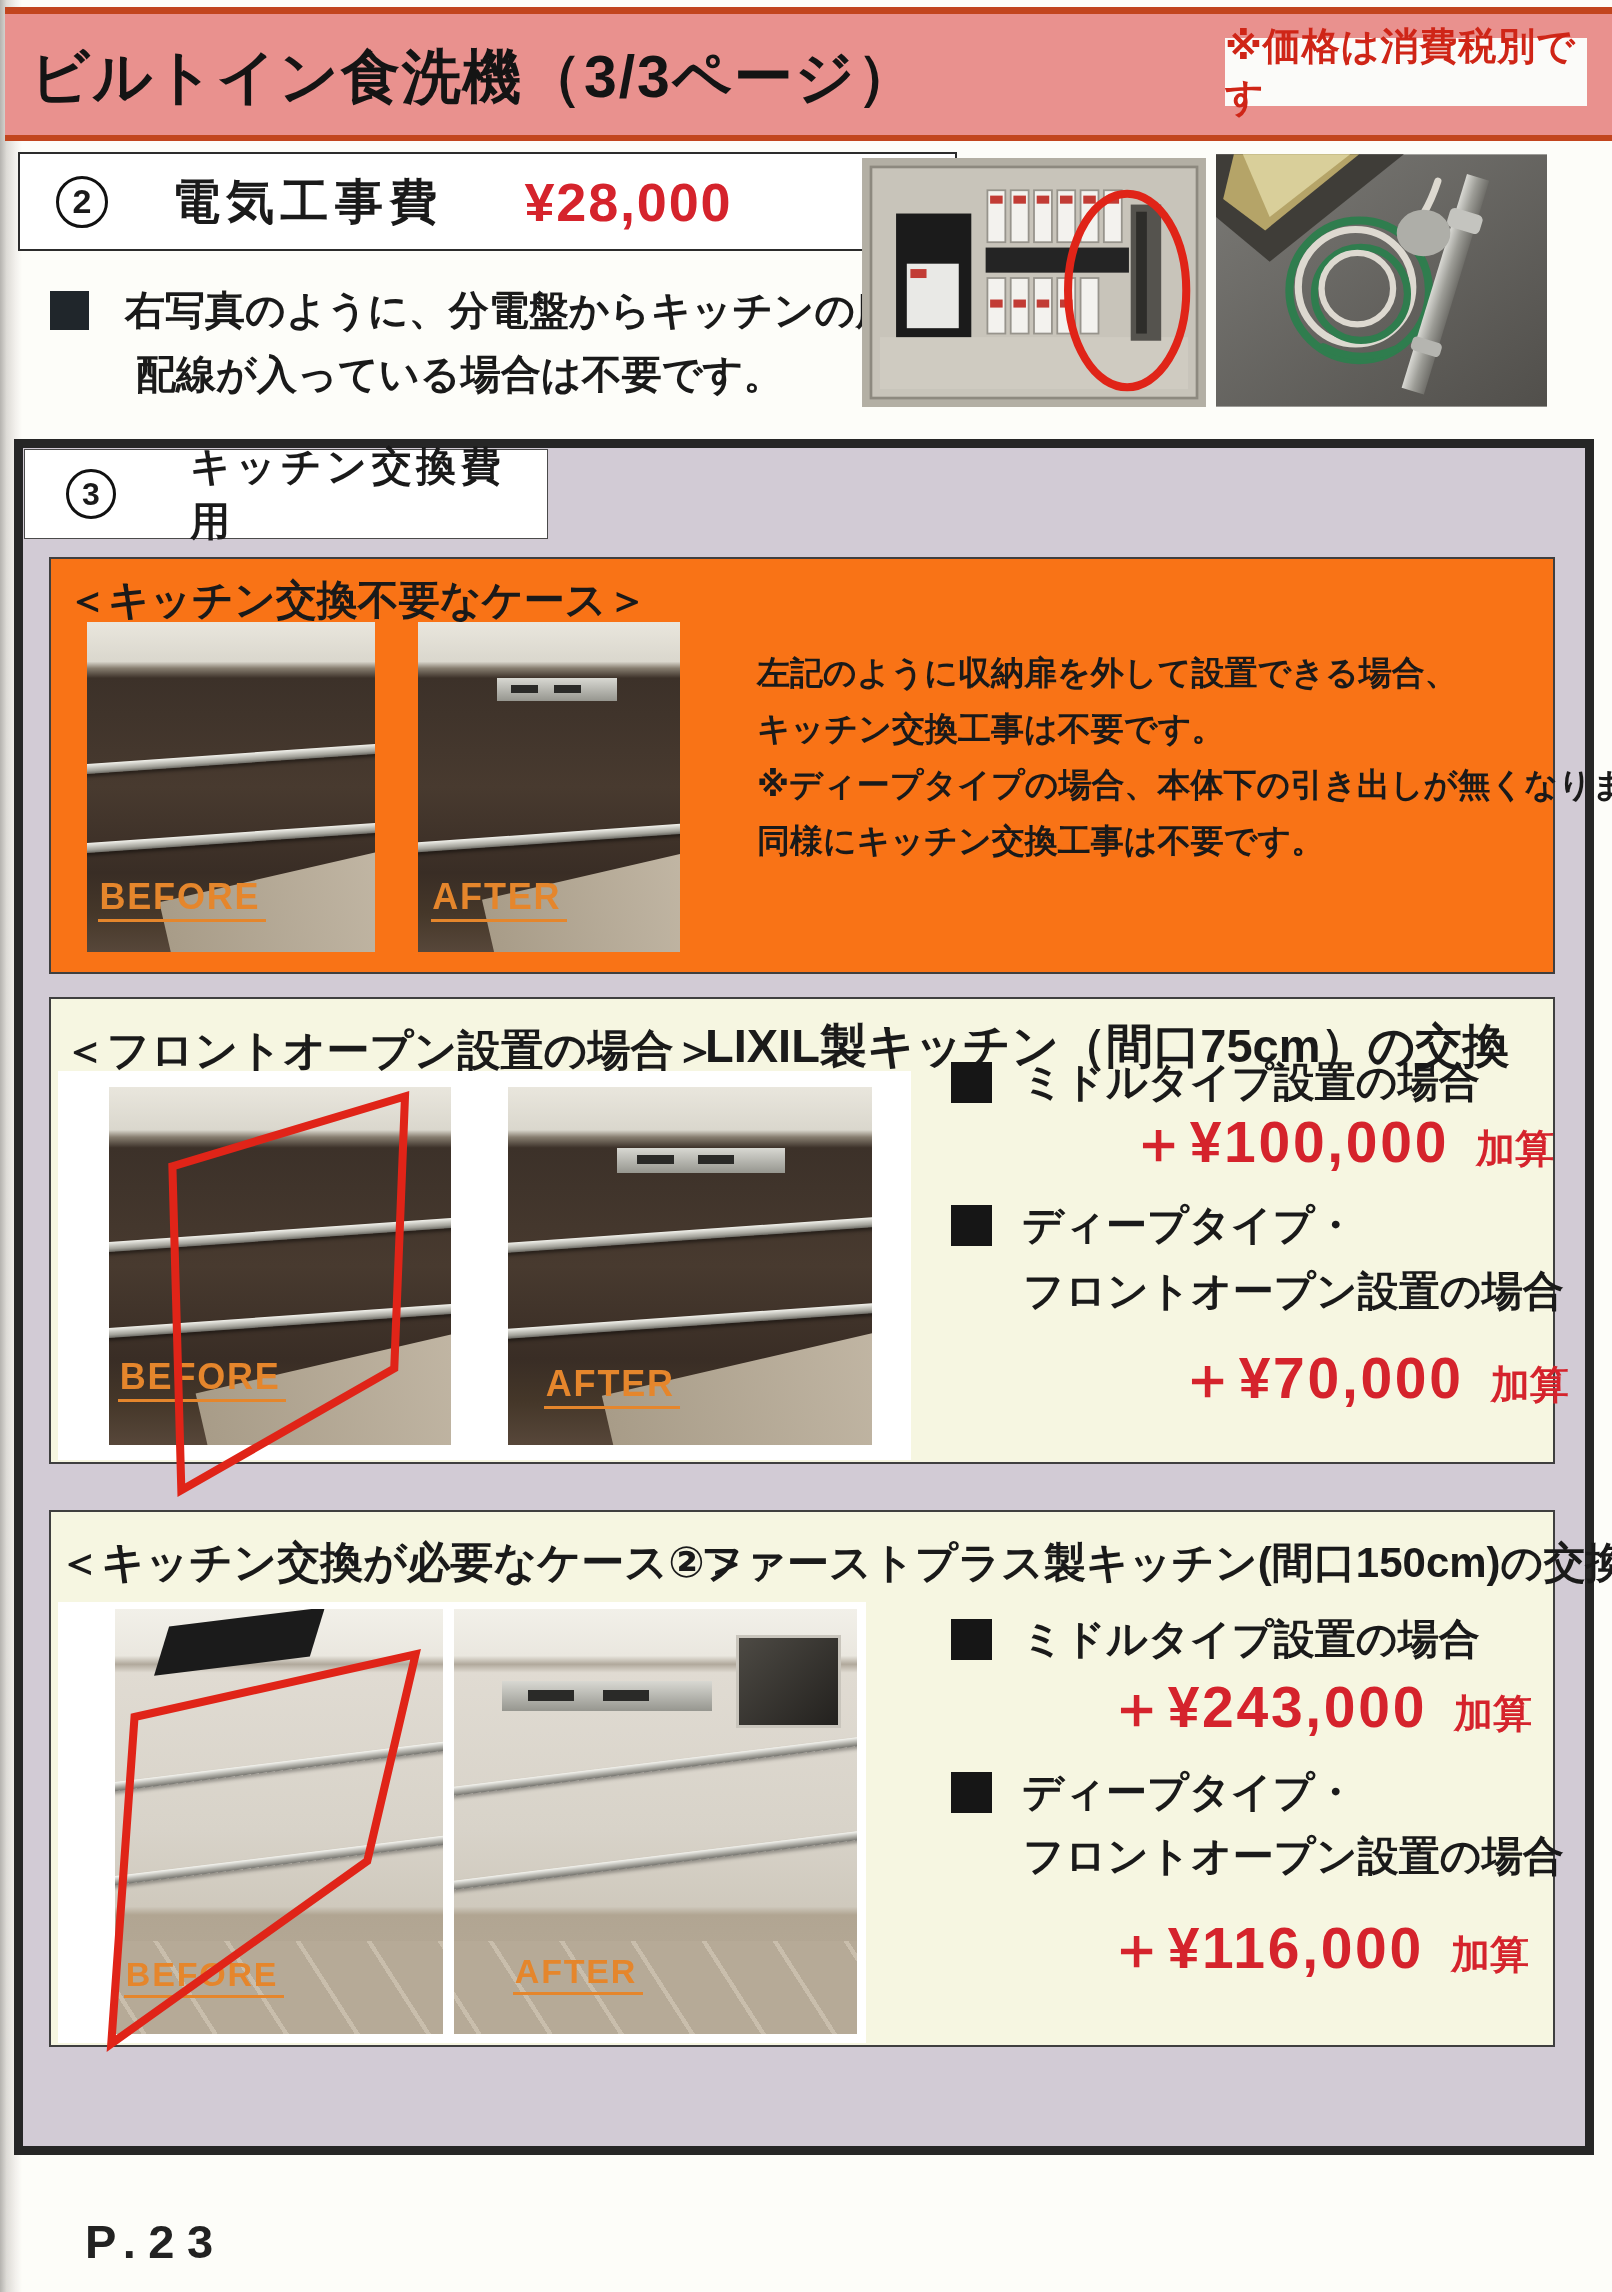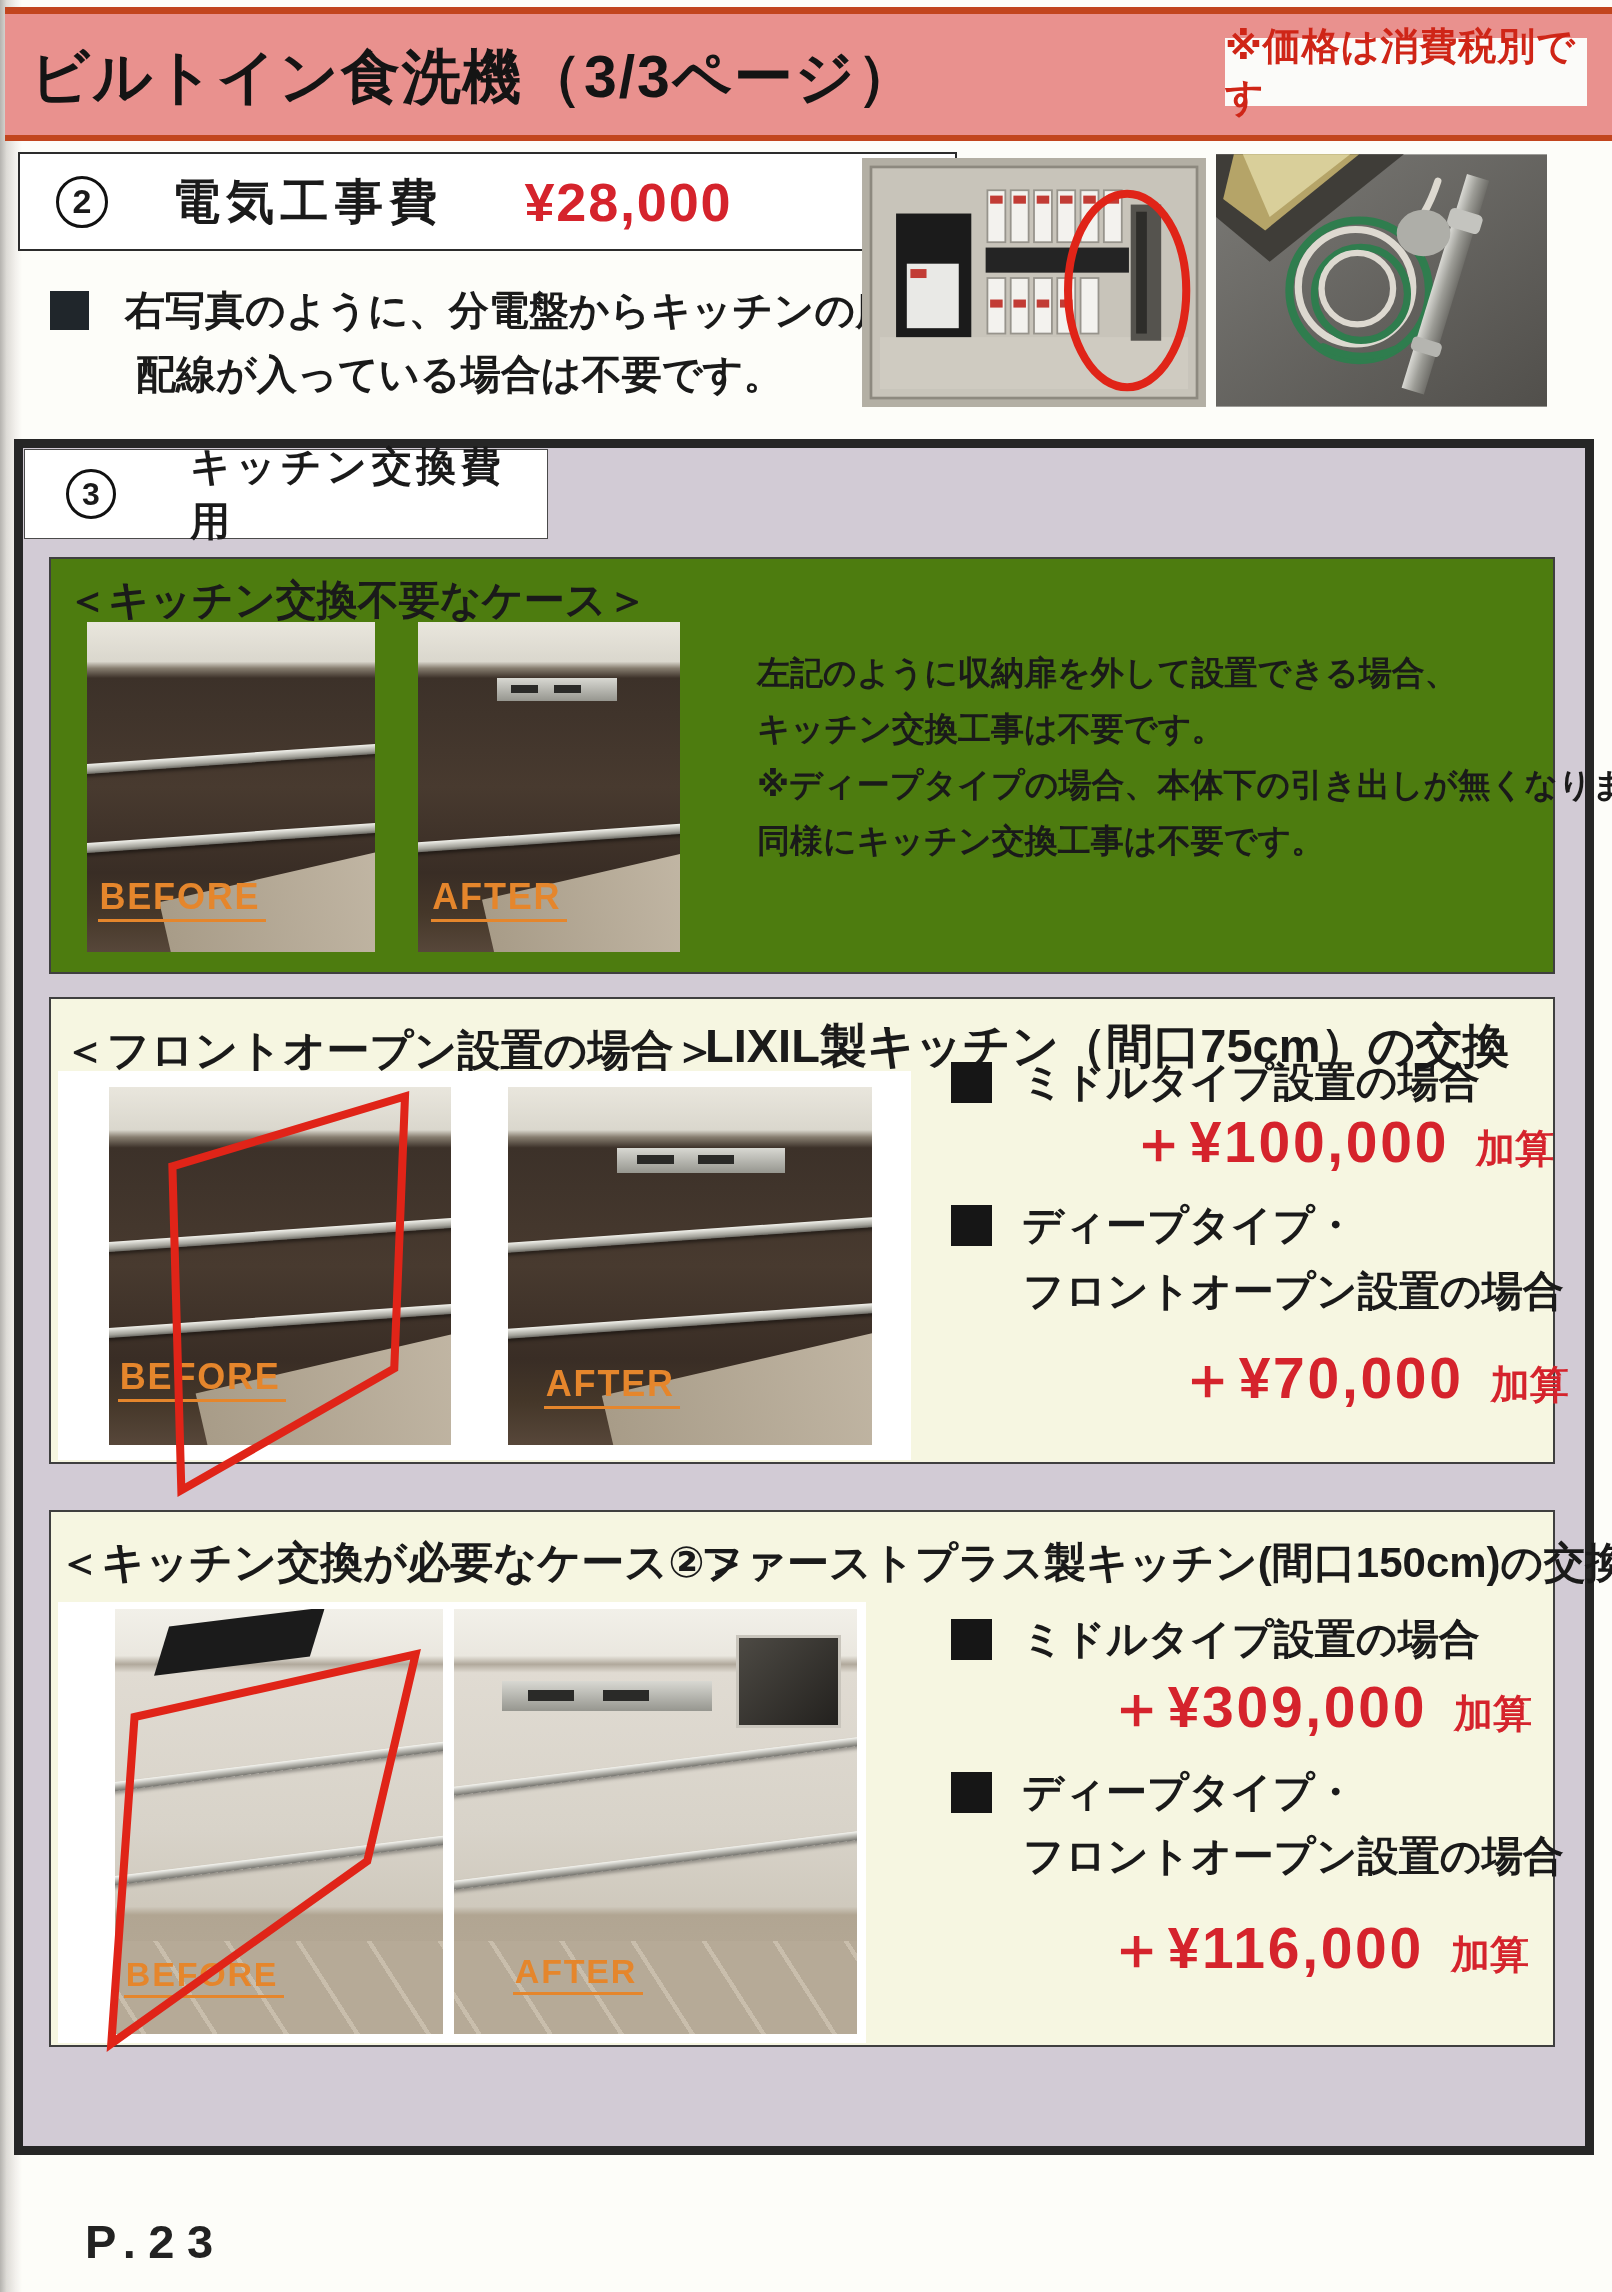--- a/index.html
+++ b/index.html
@@ -70,21 +70,21 @@
     left:24px; top:449px; width:524px; height:90px;
     background:#fff; border:1.8px solid #4a4a4a;
     display:flex; align-items:center;
   }
   .s3-header-box .circle-num { margin-left:41px; width:50px; height:50px; font-size:32px; }
   .s3-title { margin-left:74px; font-size:40px; letter-spacing:4.5px; }
 
   .sub-box {
     position:absolute; border:2.7px solid #3f3f3f;
   }
-  .sub-box.white { background:#4d7c0f; }
+  .sub-box.white { background:#f97316; }
   .sub-box.yellow { background:#f6f6e1; }
 
   .case-heading { position:absolute; font-size:41px; letter-spacing:0px; white-space:nowrap; }
   .case-subtitle { position:absolute; font-size:45px; letter-spacing:0px; white-space:nowrap;text-align:center; }
 
   .backdrop { position:absolute; background:#fff; }
 
   
   .ba-label {
     position:absolute; font-size:36px; color:#e5862c; letter-spacing:1.8px;
@@ -366,21 +366,21 @@
 
   <svg class="overlay-svg" width="1506" height="537" viewBox="0 0 1682 600">
     <polygon points="93,229 407,159 353,390 67,594" fill="none" stroke="#e02418" stroke-width="9"></polygon>
   </svg>
 
   <div class="opt-row" style="left:900px; top:100px;">
     <span class="square-bullet"></span>
     <span>ミドルタイプ設置の場合</span>
   </div>
   <div class="price-row" style="left:1057px; top:158px;">
-    <span class="price-main">＋¥309,000</span>
+    <span class="price-main">＋¥243,000</span>
     <span class="price-suffix">加算</span>
   </div>
 
   <div class="opt-row" style="left:900px; top:253px;">
     <span class="square-bullet"></span>
     <span>ディープタイプ・</span>
   </div>
   <div class="opt-cont" style="left:972px; top:317px;">フロントオープン設置の場合</div>
   <div class="price-row" style="left:1057px; top:399px;">
     <span class="price-main">＋¥116,000</span>

